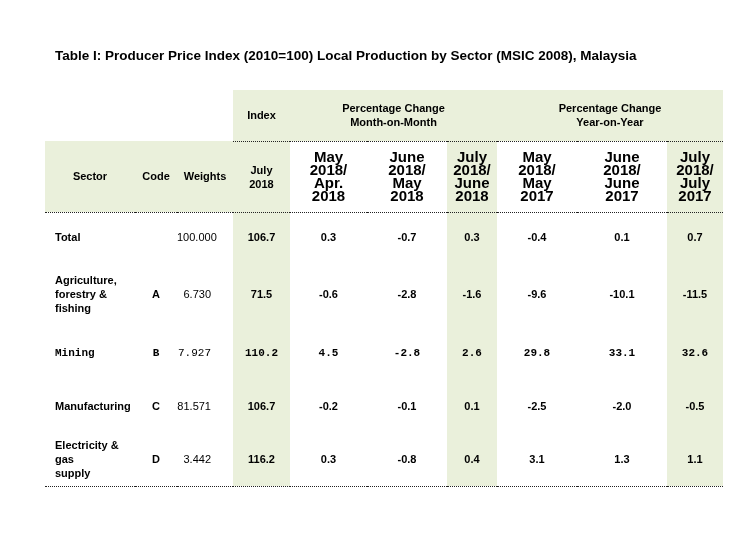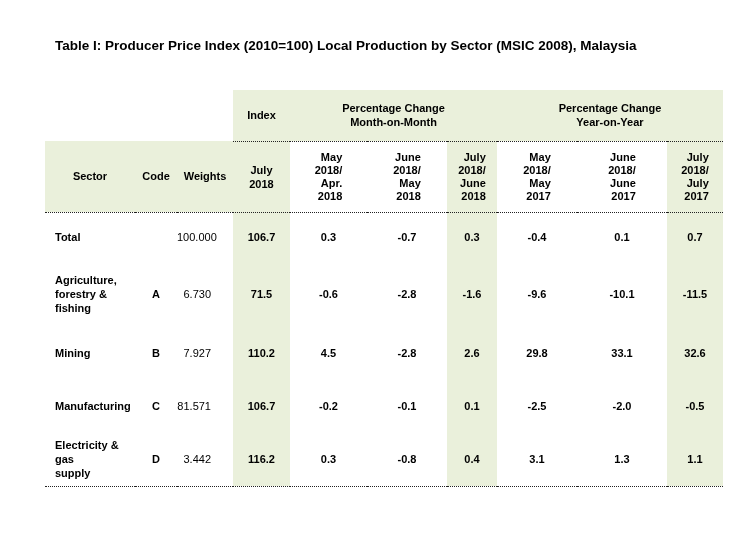--- a/index.html
+++ b/index.html
@@ -16,21 +16,21 @@
   }
   .page {
     position: relative;
     width: 735px;
     height: 548px;
     background: #ffffff;
   }
   .title {
     position: absolute;
     left: 55px;
-    top: 38px;
+    top: 48px;
     font-size: 13.5px;
     font-weight: bold;
     white-space: nowrap;
     letter-spacing: 0px;
   }
   table.ppi {
     position: absolute;
     left: 45px;
     top: 90px;
     width: 678px;
@@ -60,45 +60,45 @@
   .green { background: #eaf0db; }
   .bb-dot { border-bottom: 1px dotted #222; }
 
   tr.group-row { height: 51px; }
   tr.head-row  { height: 71px; }
 
   .group-label { white-space: pre-line; line-height: 14px; }
 
   .head-period {
     display: inline-block;
-    text-align: right;
+    text-align: center;
     white-space: pre-line;
     line-height: 13px;
-    font-size: 11px;
+    font-size: 15px;
   }
   th.h-index { white-space: pre-line; line-height: 14px; }
   th.h-sector {
     text-align: left;
     padding-left: 10px;
   }
 
   tbody td.sector {
     text-align: left;
     padding-left: 10px;
     white-space: pre-line;
     line-height: 14px;
   }
   tbody td.weights {
     text-align: right;
     padding-right: 22px;
     font-weight: normal;
   }
   tbody tr.r0 { height: 50px; }
   tbody tr.r1 { height: 64px; }
-  tbody tr.r2 { height: 54px; }
+  tbody tr.r2 { height: 54px; font-family: Liberation Mono, monospace; }
   tbody tr.r3 { height: 52px; }
   tbody tr.r4 { height: 54px; }
   tbody tr.r5 { height: 46px; }
   tbody tr:last-child td { border-bottom: 1px dotted #222; }
 </style>
 </head>
 <body>
 
 <div class="page">
 

